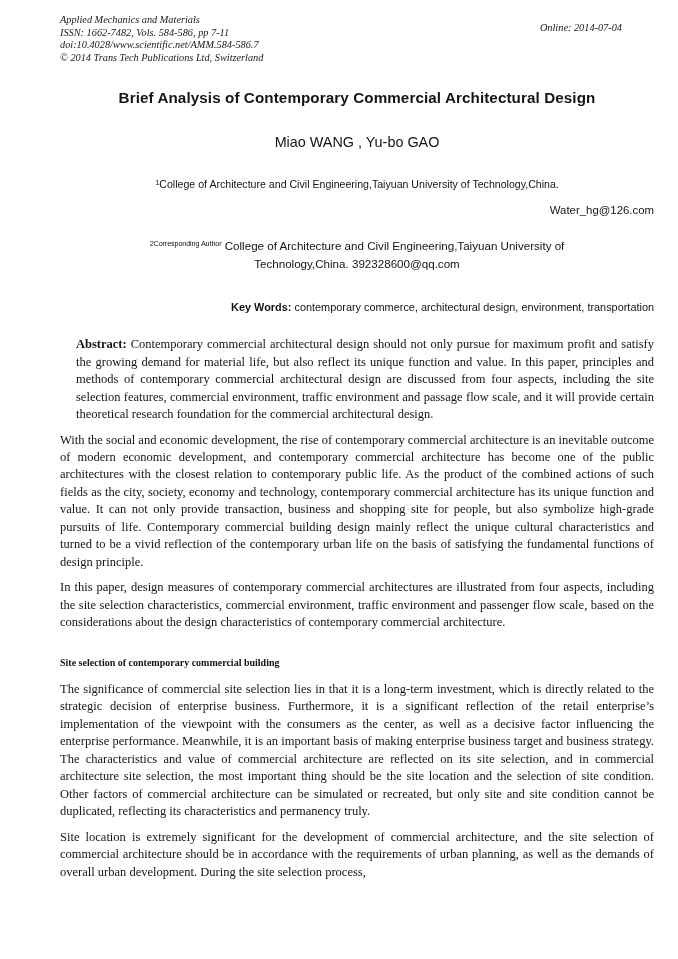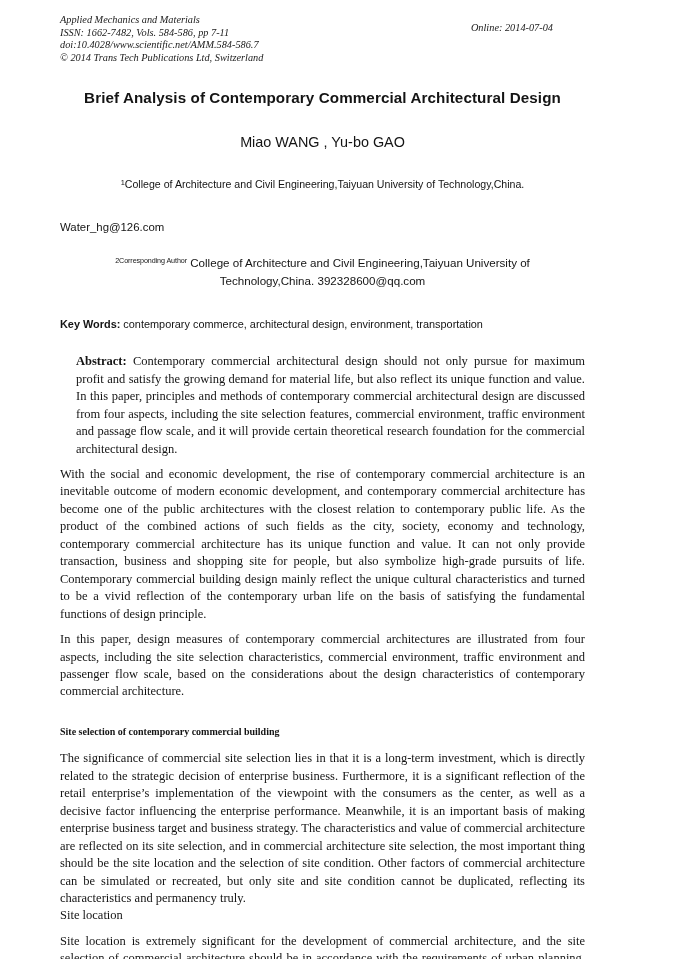--- a/index.html
+++ b/index.html
@@ -14,21 +14,21 @@
     font-family: "Liberation Serif", serif;
     color: #141414;
     -webkit-font-smoothing: antialiased;
   }
 
   .page {
     position: relative;
     width: 678px;
     height: 959px;
     box-sizing: border-box;
-    padding: 14px 93px 0 60px;
+    padding: 14px 24px 0 60px;
   }
 
   
   .journal-header {
     position: relative;
     font-family: "Liberation Serif", serif;
     font-style: italic;
     font-size: 10.3px;
     line-height: 12.6px;
     color: #1a1a1a;
@@ -69,22 +69,22 @@
     margin: 25px 0 0 0;
   }
   .affiliation sup {
     font-size: 7.4px;
     vertical-align: 0.45em;
   }
   .email-line {
     font-family: "Liberation Sans", sans-serif;
     font-size: 11.4px;
     line-height: 14px;
-    text-align: left;
-    margin: 29px 0 0 0;
+    text-align: right;
+    margin: 12px 0 0 0;
   }
   .affiliation2 {
     font-family: "Liberation Sans", sans-serif;
     font-size: 11.6px;
     line-height: 17.5px;
     text-align: center;
     margin: 18px 0 0 0;
     padding: 0 48px;
   }
   .corr-mark {
@@ -92,21 +92,21 @@
     vertical-align: 0.55em;
     letter-spacing: -0.1px;
   }
 
   
   .keywords {
     font-family: "Liberation Sans", sans-serif;
     font-size: 10.9px;
     line-height: 14px;
     margin: 28px 0 0 0;
-    text-align: left;
+    text-align: right;
   }
   .keywords b { font-weight: bold; }
 
   
   .body-text {
     font-family: "Liberation Serif", serif;
     font-size: 12.5px;
     line-height: 17.45px;
     text-align: justify;
     text-justify: inter-word;
@@ -171,17 +171,16 @@
   </p>
 
   <p class="body-text para">With the social and economic development, the rise of contemporary commercial architecture is an inevitable outcome of modern economic development, and contemporary commercial architecture has become one of the public architectures with the closest relation to contemporary public life. As the product of the combined actions of such fields as the city, society, economy and technology, contemporary commercial architecture has its unique function and value. It can not only provide transaction, business and shopping site for people, but also symbolize high-grade pursuits of life. Contemporary commercial building design mainly reflect the unique cultural characteristics and turned to be a vivid reflection of the contemporary urban life on the basis of satisfying the fundamental functions of design principle.</p>
 
   <p class="body-text para">In this paper, design measures of contemporary commercial architectures are illustrated from four aspects, including the site selection characteristics, commercial environment, traffic environment and passenger flow scale, based on the considerations about the design characteristics of contemporary commercial architecture.</p>
 
   <h2 class="section-heading">Site selection of contemporary commercial building</h2>
 
   <p class="body-text para">The significance of commercial site selection lies in that it is a long-term investment, which is directly related to the strategic decision of enterprise business. Furthermore, it is a significant reflection of the retail enterprise’s implementation of the viewpoint with the consumers as the center, as well as a decisive factor influencing the enterprise performance. Meanwhile, it is an important basis of making enterprise business target and business strategy. The characteristics and value of commercial architecture are reflected on its site selection, and in commercial architecture site selection, the most important thing should be the site location and the selection of site condition. Other factors of commercial architecture can be simulated or recreated, but only site and site condition cannot be duplicated, reflecting its characteristics and permanency truly.</p>
 
-  <div class="subheading-line">Site location</div>
 
   <p class="body-text para">Site location is extremely significant for the development of commercial architecture, and the site selection of commercial architecture should be in accordance with the requirements of urban planning, as well as the demands of overall urban development. During the site selection process,</p>
 
 </div>
 
 </body></html>

